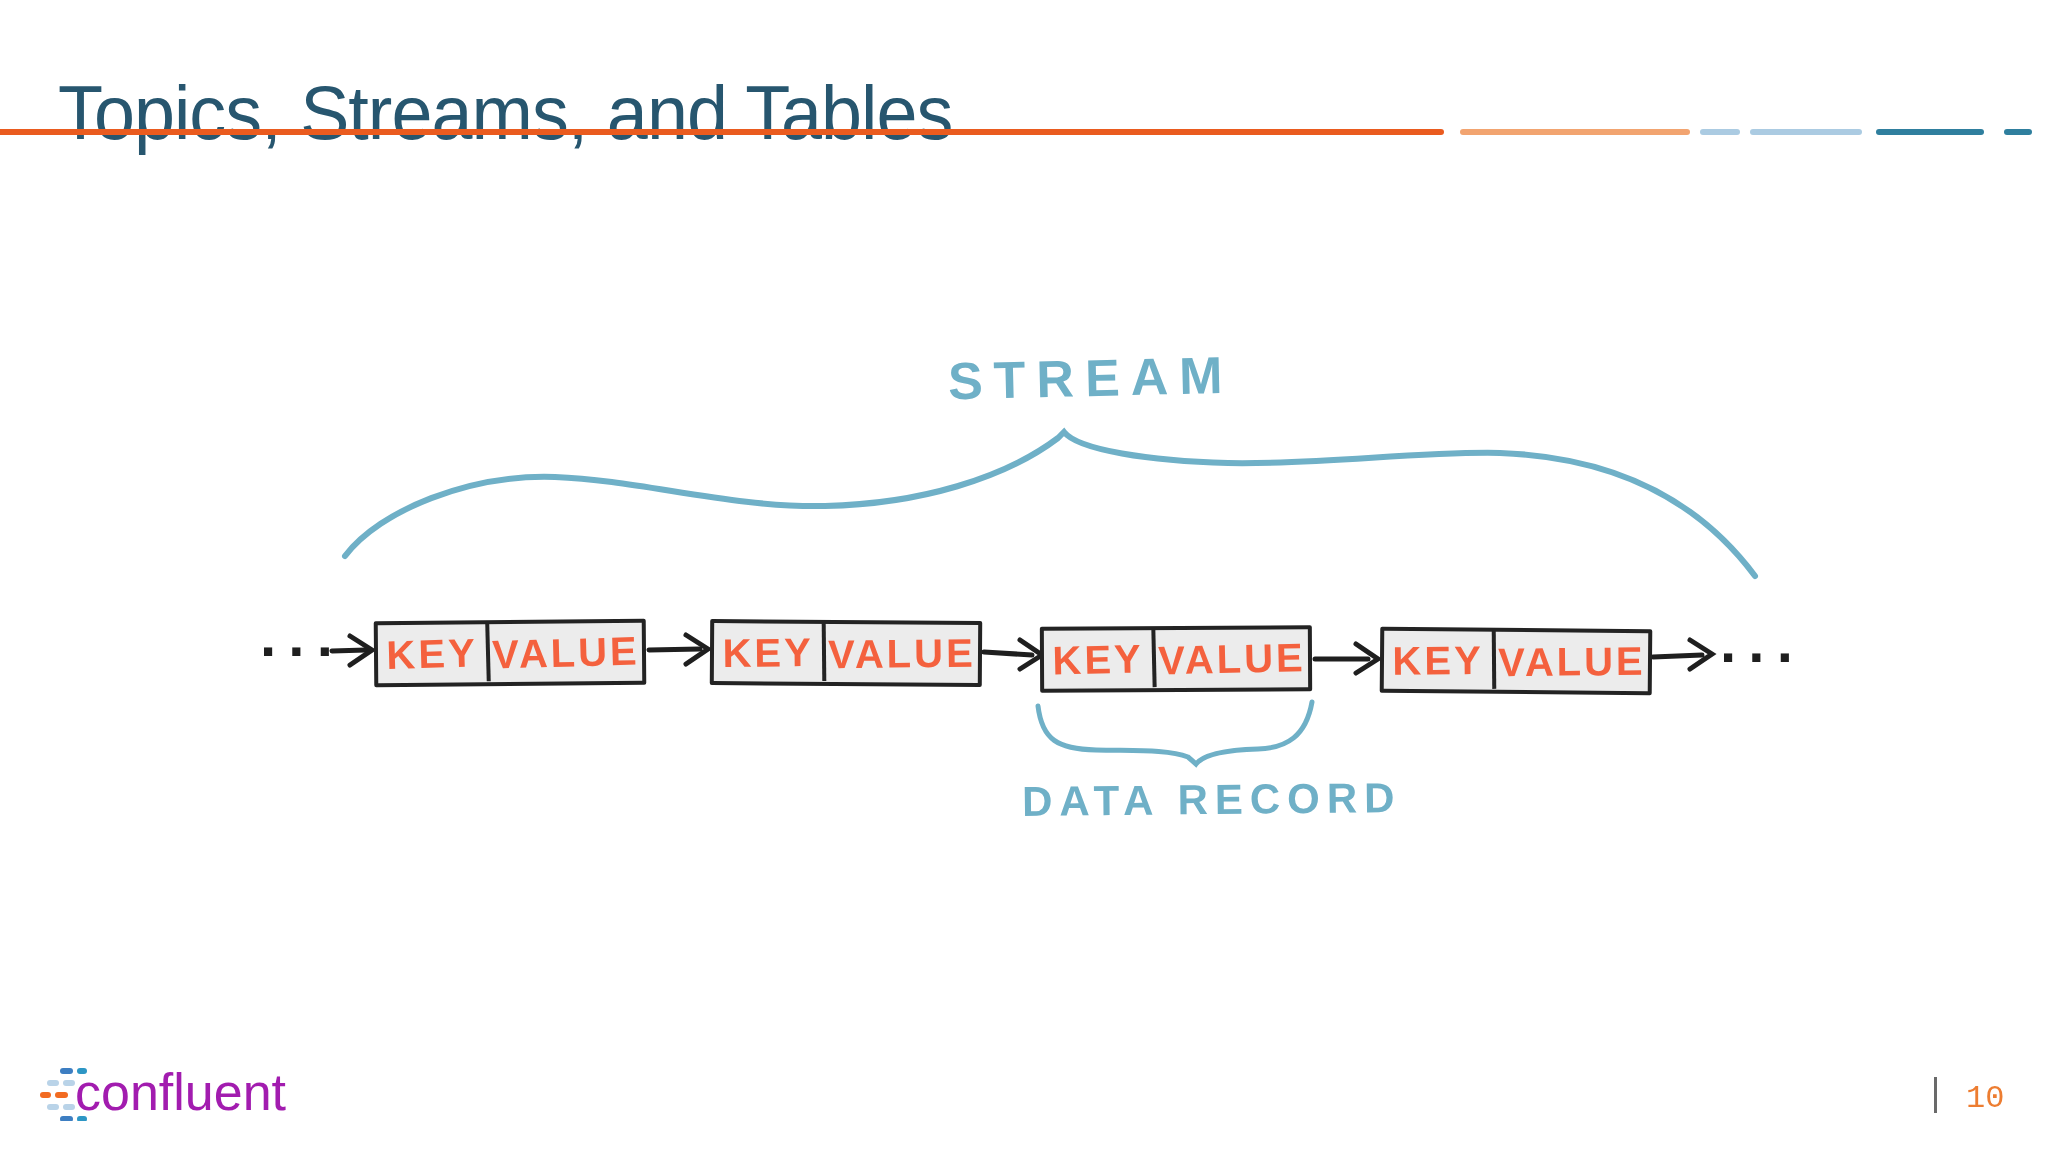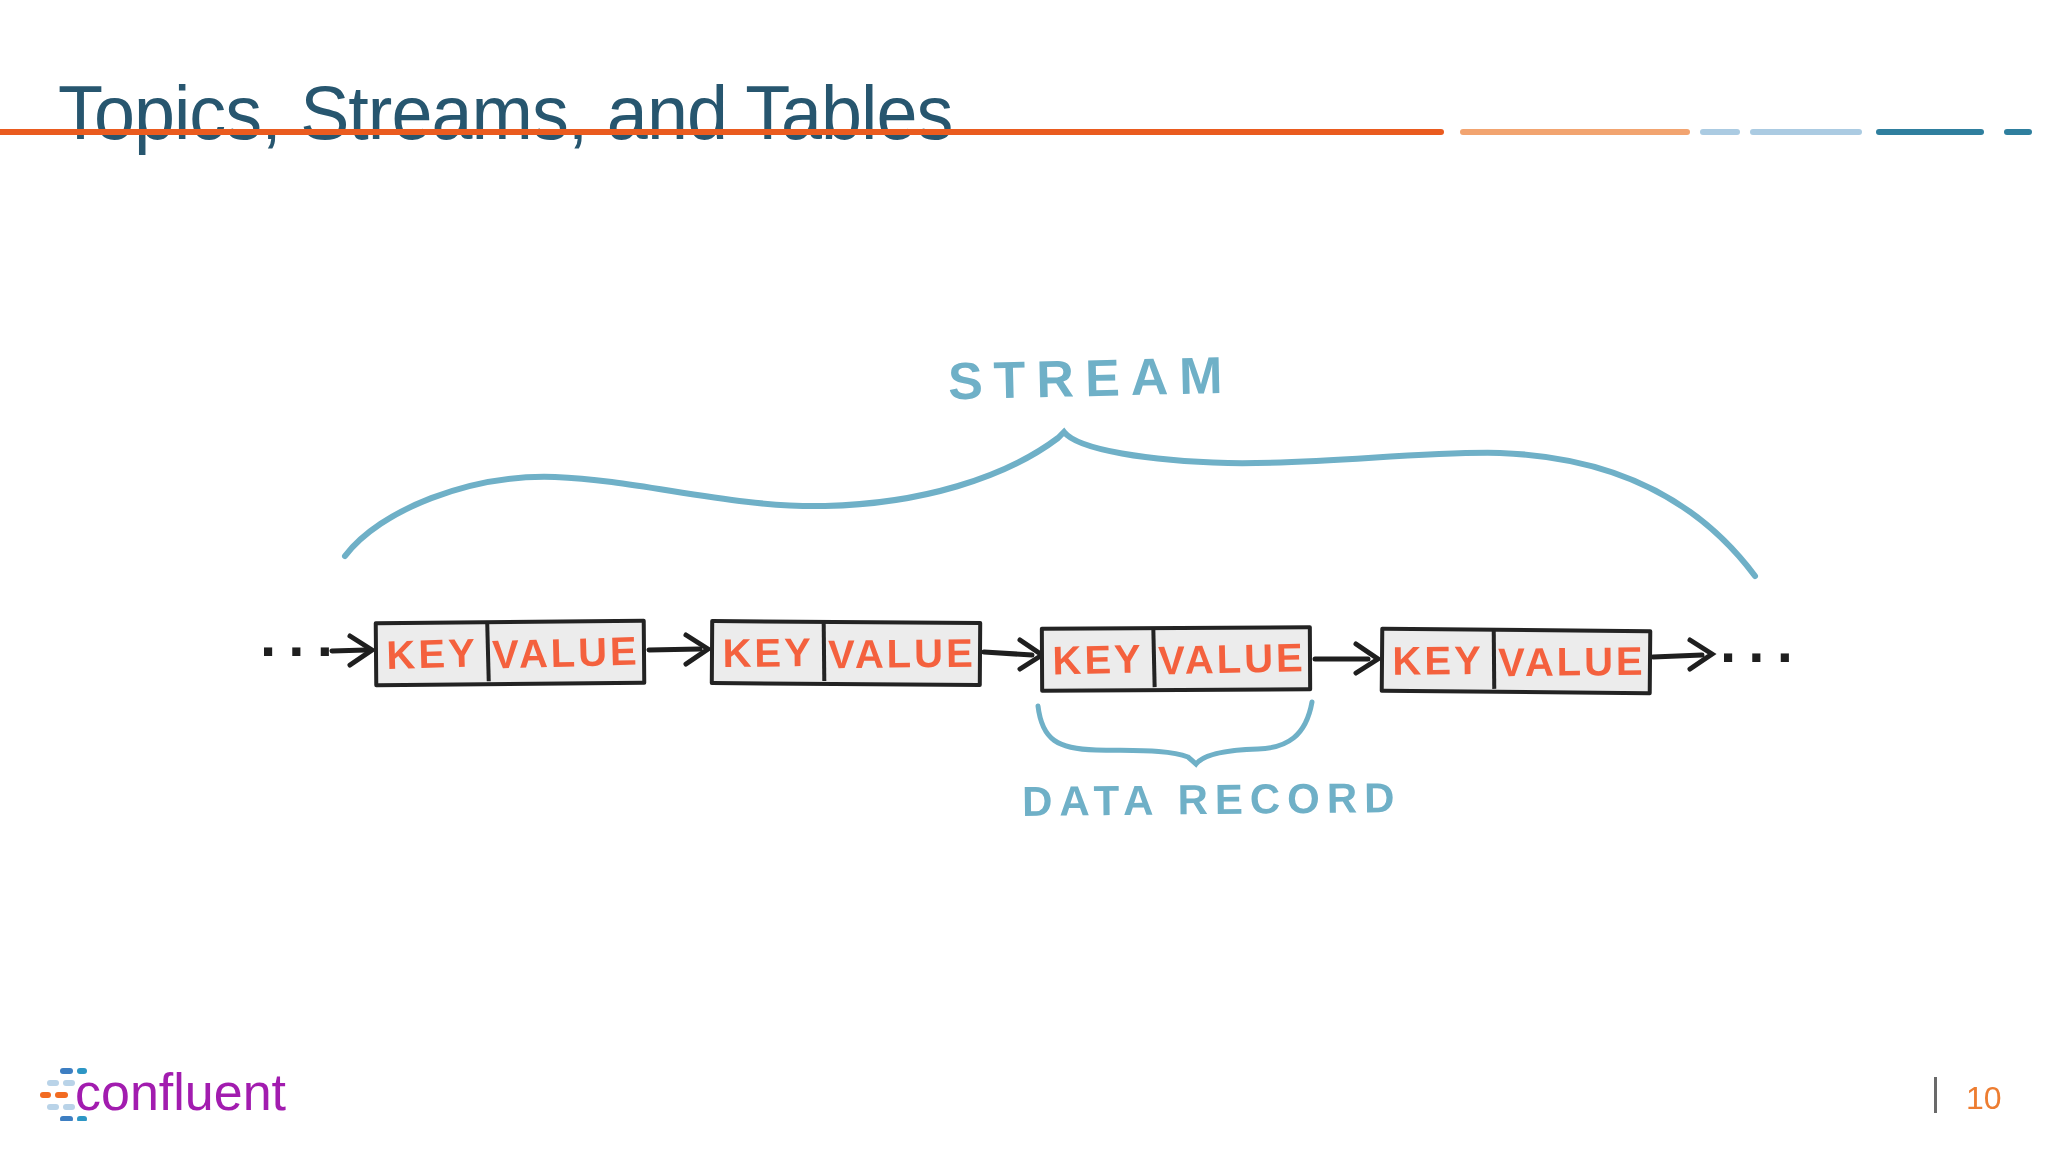--- a/index.html
+++ b/index.html
@@ -78,21 +78,21 @@
   .d-b2{left:60px;top:1116px;width:13px;background:#3d7ec2;}
   .d-t2{left:77px;top:1116px;width:10px;background:#2d96c5;}
   .logo-word{
     position:absolute;left:75px;top:1066px;
     font-size:52px;font-weight:400;color:#a21caf;
     letter-spacing:0px;line-height:1;
   }
   .page-divider{position:absolute;left:1934px;top:1077px;width:3px;height:36px;background:#6a6a6a;}
   .page-number{
     position:absolute;left:1966px;top:1080px;
-    font-size:32px;color:#ed7d31;font-weight:400;
+    font-size:32px;color:#ed7d31;font-weight:400;font-family:Liberation Mono, monospace;
   }
 </style>
 </head>
 <body>
 
 <div class="slide">
 
   <h1 class="title">Topics, Streams, and Tables</h1>
   <div class="rule-seg seg-main"></div>
   <div class="rule-seg seg-lorange"></div>

